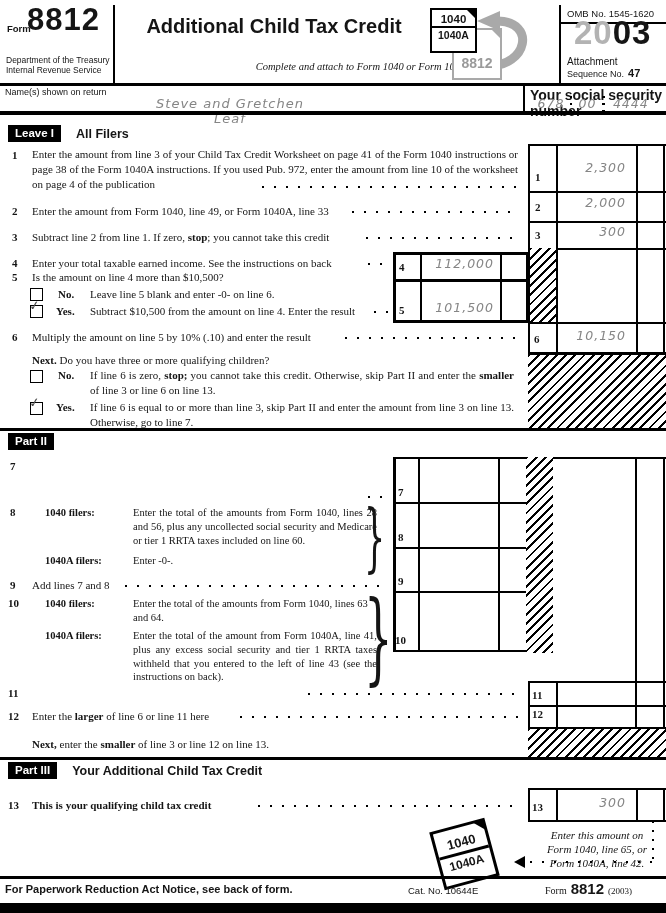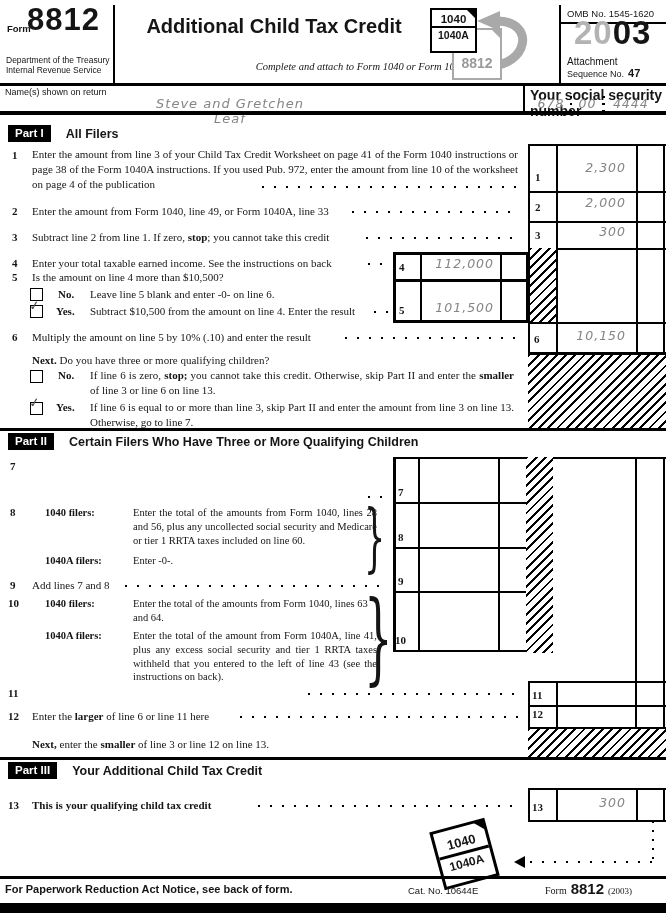--- a/index.html
+++ b/index.html
@@ -78,21 +78,21 @@
   <div class="abs" style="left:532px;top:96px;display:flex;align-items:center">
     <span class="hand" style="width:38px;text-align:center">678</span>
     <span style="width:2.4px;height:15px;background:repeating-linear-gradient(to bottom,#000 0 2.4px,transparent 2.4px 7px)"></span>
     <span class="hand" style="width:30px;text-align:center">00</span>
     <span style="width:2.4px;height:15px;background:repeating-linear-gradient(to bottom,#000 0 2.4px,transparent 2.4px 7px)"></span>
     <span class="hand" style="width:52px;text-align:center">4444</span>
   </div>
   <div class="hl" style="left:0;top:111px;width:666px;height:3.5px"></div>
 
   <div class="partbar" style="top:125px">
-    <span class="ptag">Part I</span>
+    <span class="ptag">Leave I</span>
     <span class="ptitle">All Filers</span>
   </div>
 
   <div class="hl" style="left:528px;top:144px;width:138px"></div>
   <div class="hl" style="left:528px;top:191px;width:138px"></div>
   <div class="hl" style="left:528px;top:221px;width:138px"></div>
   <div class="hl" style="left:528px;top:248px;width:138px"></div>
   <div class="hl" style="left:528px;top:322px;width:138px"></div>
   <div class="hl" style="left:528px;top:352px;width:138px;height:3px"></div>
   <div class="vl" style="left:528px;top:144px;height:211px"></div>
@@ -158,21 +158,20 @@
   <div class="abs t b" style="left:58px;top:368px">No.</div>
   <div class="abs t just" style="left:90px;top:368px;width:424px"><span>If line 6 is zero, </span><b>stop;</b><span> you cannot take this credit. Otherwise, skip Part II and enter the </span><b>smaller</b><span> of line 3 or line 6 on line 13.</span></div>
   <div class="cb" style="left:30px;top:402px"></div>
   <div class="check" style="left:29px;top:395px">✓</div>
   <div class="abs t b" style="left:56px;top:400px">Yes.</div>
   <div class="abs t just" style="left:90px;top:400px;width:424px">If line 6 is equal to or more than line 3, skip Part II and enter the amount from line 3 on line 13. Otherwise, go to line 7.</div>
 
   <div class="hl" style="left:0;top:428px;width:666px;height:2.5px"></div>
   <div class="partbar" style="top:433px">
     <span class="ptag">Part II</span>
-    <span class="ptitle">Certain Filers Who Have Three or More Qualifying Children</span>
   </div>
 
   <div class="hl" style="left:393px;top:457px;width:273px"></div>
   <div class="hl" style="left:393px;top:502px;width:133px"></div>
   <div class="hl" style="left:393px;top:547px;width:133px"></div>
   <div class="hl" style="left:393px;top:591px;width:133px"></div>
   <div class="hl" style="left:393px;top:650px;width:133px"></div>
   <div class="vl" style="left:393px;top:457px;height:195px;width:2.5px"></div>
   <div class="vl" style="left:418px;top:457px;height:195px"></div>
   <div class="vl" style="left:498px;top:457px;height:195px"></div>
@@ -239,20 +238,25 @@
   <div class="vl" style="left:528px;top:788px;height:32px"></div>
   <div class="vl" style="left:556px;top:788px;height:32px"></div>
   <div class="vl" style="left:636px;top:788px;height:32px"></div>
   <div class="vl" style="left:663px;top:788px;height:32px"></div>
   <div class="num" style="left:8px;top:799px">13</div>
   <div class="abs t b" style="left:32px;top:798px">This is your qualifying child tax credit</div>
   <div class="lead" style="left:258px;top:805px;width:260px"></div>
   <div class="num" style="left:532px;top:801px">13</div>
   <div class="amt hand" style="left:556px;top:795px;width:70px">300</div>
 
+  <div class="abs i" style="left:533px;top:828px;width:128px;text-align:center;font-size:11px;line-height:14px">
+    <div>Enter this amount on</div>
+    <div>Form 1040, line 65, or</div>
+    <div>Form 1040A, line 42.</div>
+  </div>
   <div class="vdots" style="left:652px;top:821px;height:42px"></div>
   <div class="lead" style="left:530px;top:861px;width:124px"></div>
   <div class="arrow-left" style="left:514px;top:856px"></div>
   <div class="doc" style="left:436px;top:824px;width:57px;height:60px;border-width:3px;transform:rotate(-15deg)">
     <div class="fold"></div>
     <div class="sans b" style="font-size:13px;padding-top:7px">1040</div>
     <div style="height:2.5px;background:#000;margin:2px 0"></div>
     <div class="sans b" style="font-size:12px">1040A</div>
   </div>
 

